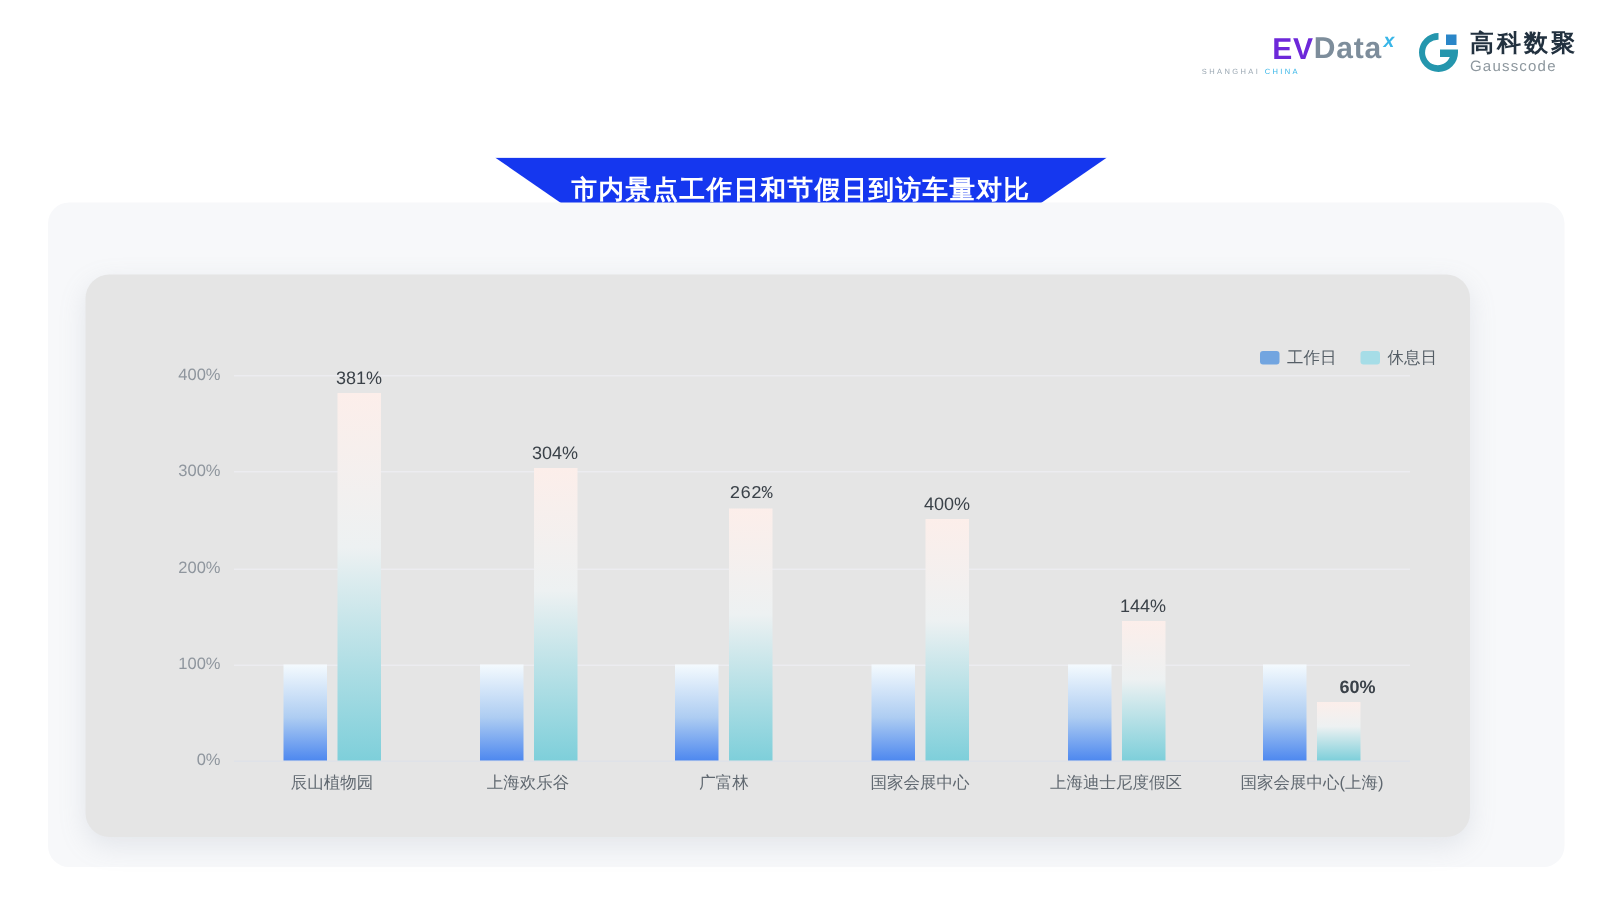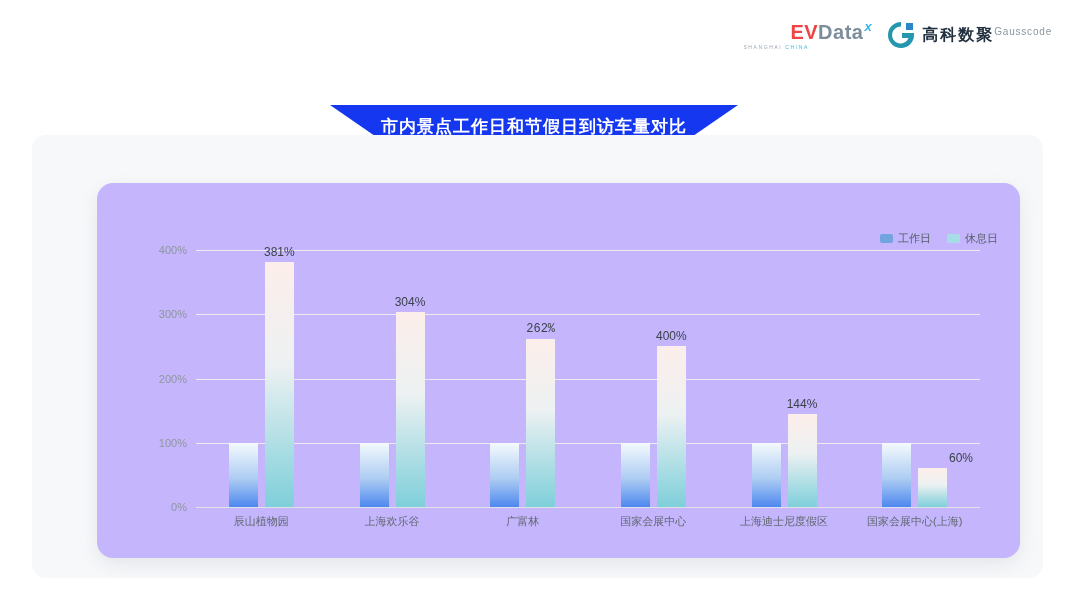--- a/index.html
+++ b/index.html
@@ -3,42 +3,42 @@
 <meta charset="utf-8">
 <style>
   * { margin:0; padding:0; box-sizing:border-box; }
   html,body { width:1080px; height:608px; background:#ffffff; font-family:"Liberation Sans", sans-serif; overflow:hidden; }
   .page { position:relative; width:1080px; height:608px; }
 
   
   .logos { position:absolute; top:20px; right:28px; display:flex; align-items:center; gap:14px; }
   .evdata { display:flex; flex-direction:column; align-items:flex-start; line-height:1; }
   .evdata-main { font-size:20px; font-weight:bold; color:#7d8d9b; letter-spacing:0.5px; }
-  .evdata-main .ev { color:#ef4444;margin-left:47px; }
+  .evdata-main .ev { color:#6d28d9;margin-left:47px; }
   .evdata-main .sup { font-size:13px; color:#38b6e8; vertical-align:super; font-style:italic; margin-left:1px; }
   .evdata-sub { font-size:5px; letter-spacing:1.6px; color:#9aa7b2; margin-top:3px; }
   .evdata-sub .cn { color:#38b6e8; }
   .gauss { display:flex; align-items:center; gap:6px; }
   .gauss-icon { width:30px; height:30px; }
-  .gauss-text { display:flex; flex-direction:row; line-height:1.1;justify-content:flex-end; }
+  .gauss-text { display:flex; flex-direction:column; line-height:1.1;justify-content:flex-end; }
   .gauss-cn { font-size:16px; font-weight:bold; color:#22313f; letter-spacing:2px; }
   .gauss-en { font-size:10px; color:#8d979e; letter-spacing:0.8px; }
 
   
   .banner { position:absolute; left:330px; top:105px; width:408px; height:38px;
     background:#1537ef;
     clip-path:polygon(0 0, 100% 0, 86.5% 100%, 13.5% 100%);
     display:flex; align-items:center; justify-content:center; }
   .banner-title { color:#ffffff; font-size:17px; font-weight:bold; letter-spacing:1px; padding-top:4px; }
 
   
   .panel { position:absolute; left:32px; top:135px; width:1011px; height:443px;
     background:#f7f8fa; border-radius:14px; }
   .card { position:absolute; left:57px; top:183px; width:923px; height:375px;
-    background:#c4b5fd; border-radius:16px; box-shadow:0 6px 18px rgba(140,150,165,0.18);margin-left:40px; }
+    background:#e5e5e5; border-radius:16px; box-shadow:0 6px 18px rgba(140,150,165,0.18); }
 
   
   .legend { position:absolute; top:48px; right:22px; display:flex; gap:16px; align-items:center; }
   .legend-item { display:flex; align-items:center; gap:5px; cursor:pointer; }
   .legend-swatch { width:13px; height:9px; border-radius:2px; }
   .legend-label { font-size:11px; color:#555e66; }
 
   .plot { position:absolute; left:99px; top:67px; width:784px; height:257px; }
   .gridline { position:absolute; left:0; width:100%; height:1px; background:#ececf0; }
   .gridline.base { background:#dfe2e8; }
@@ -121,18 +121,18 @@
         <div class="bar s0" style="left: 424.833px; height: 64.25px;"></div>
         <div class="bar s1" style="left: 460.833px; height: 161.267px;"></div>
         <div class="bar-label" style="left: 475.333px; top: 78.7325px;">400%</div>
         <div class="cat-label" style="left: 457.333px;">国家会展中心</div>
         <div class="bar s0" style="left: 555.5px; height: 64.25px;"></div>
         <div class="bar s1" style="left: 591.5px; height: 92.52px;"></div>
         <div class="bar-label" style="left: 606px; top: 147.48px;">144%</div>
         <div class="cat-label" style="left: 588px;">上海迪士尼度假区</div>
         <div class="bar s0" style="left: 686.167px; height: 64.25px;"></div>
         <div class="bar s1" style="left: 722.167px; height: 38.55px;"></div>
-        <div class="bar-label" style="left: 765px; top: 201.45px;">60%</div>
+        <div class="bar-label" style="left: 749px; top: 201.45px; font-weight: bold;">60%</div>
         <div class="cat-label" style="left: 718.667px;">国家会展中心(上海)</div>
       </div>
   </div>
 
 </div>
 
 </body></html>

